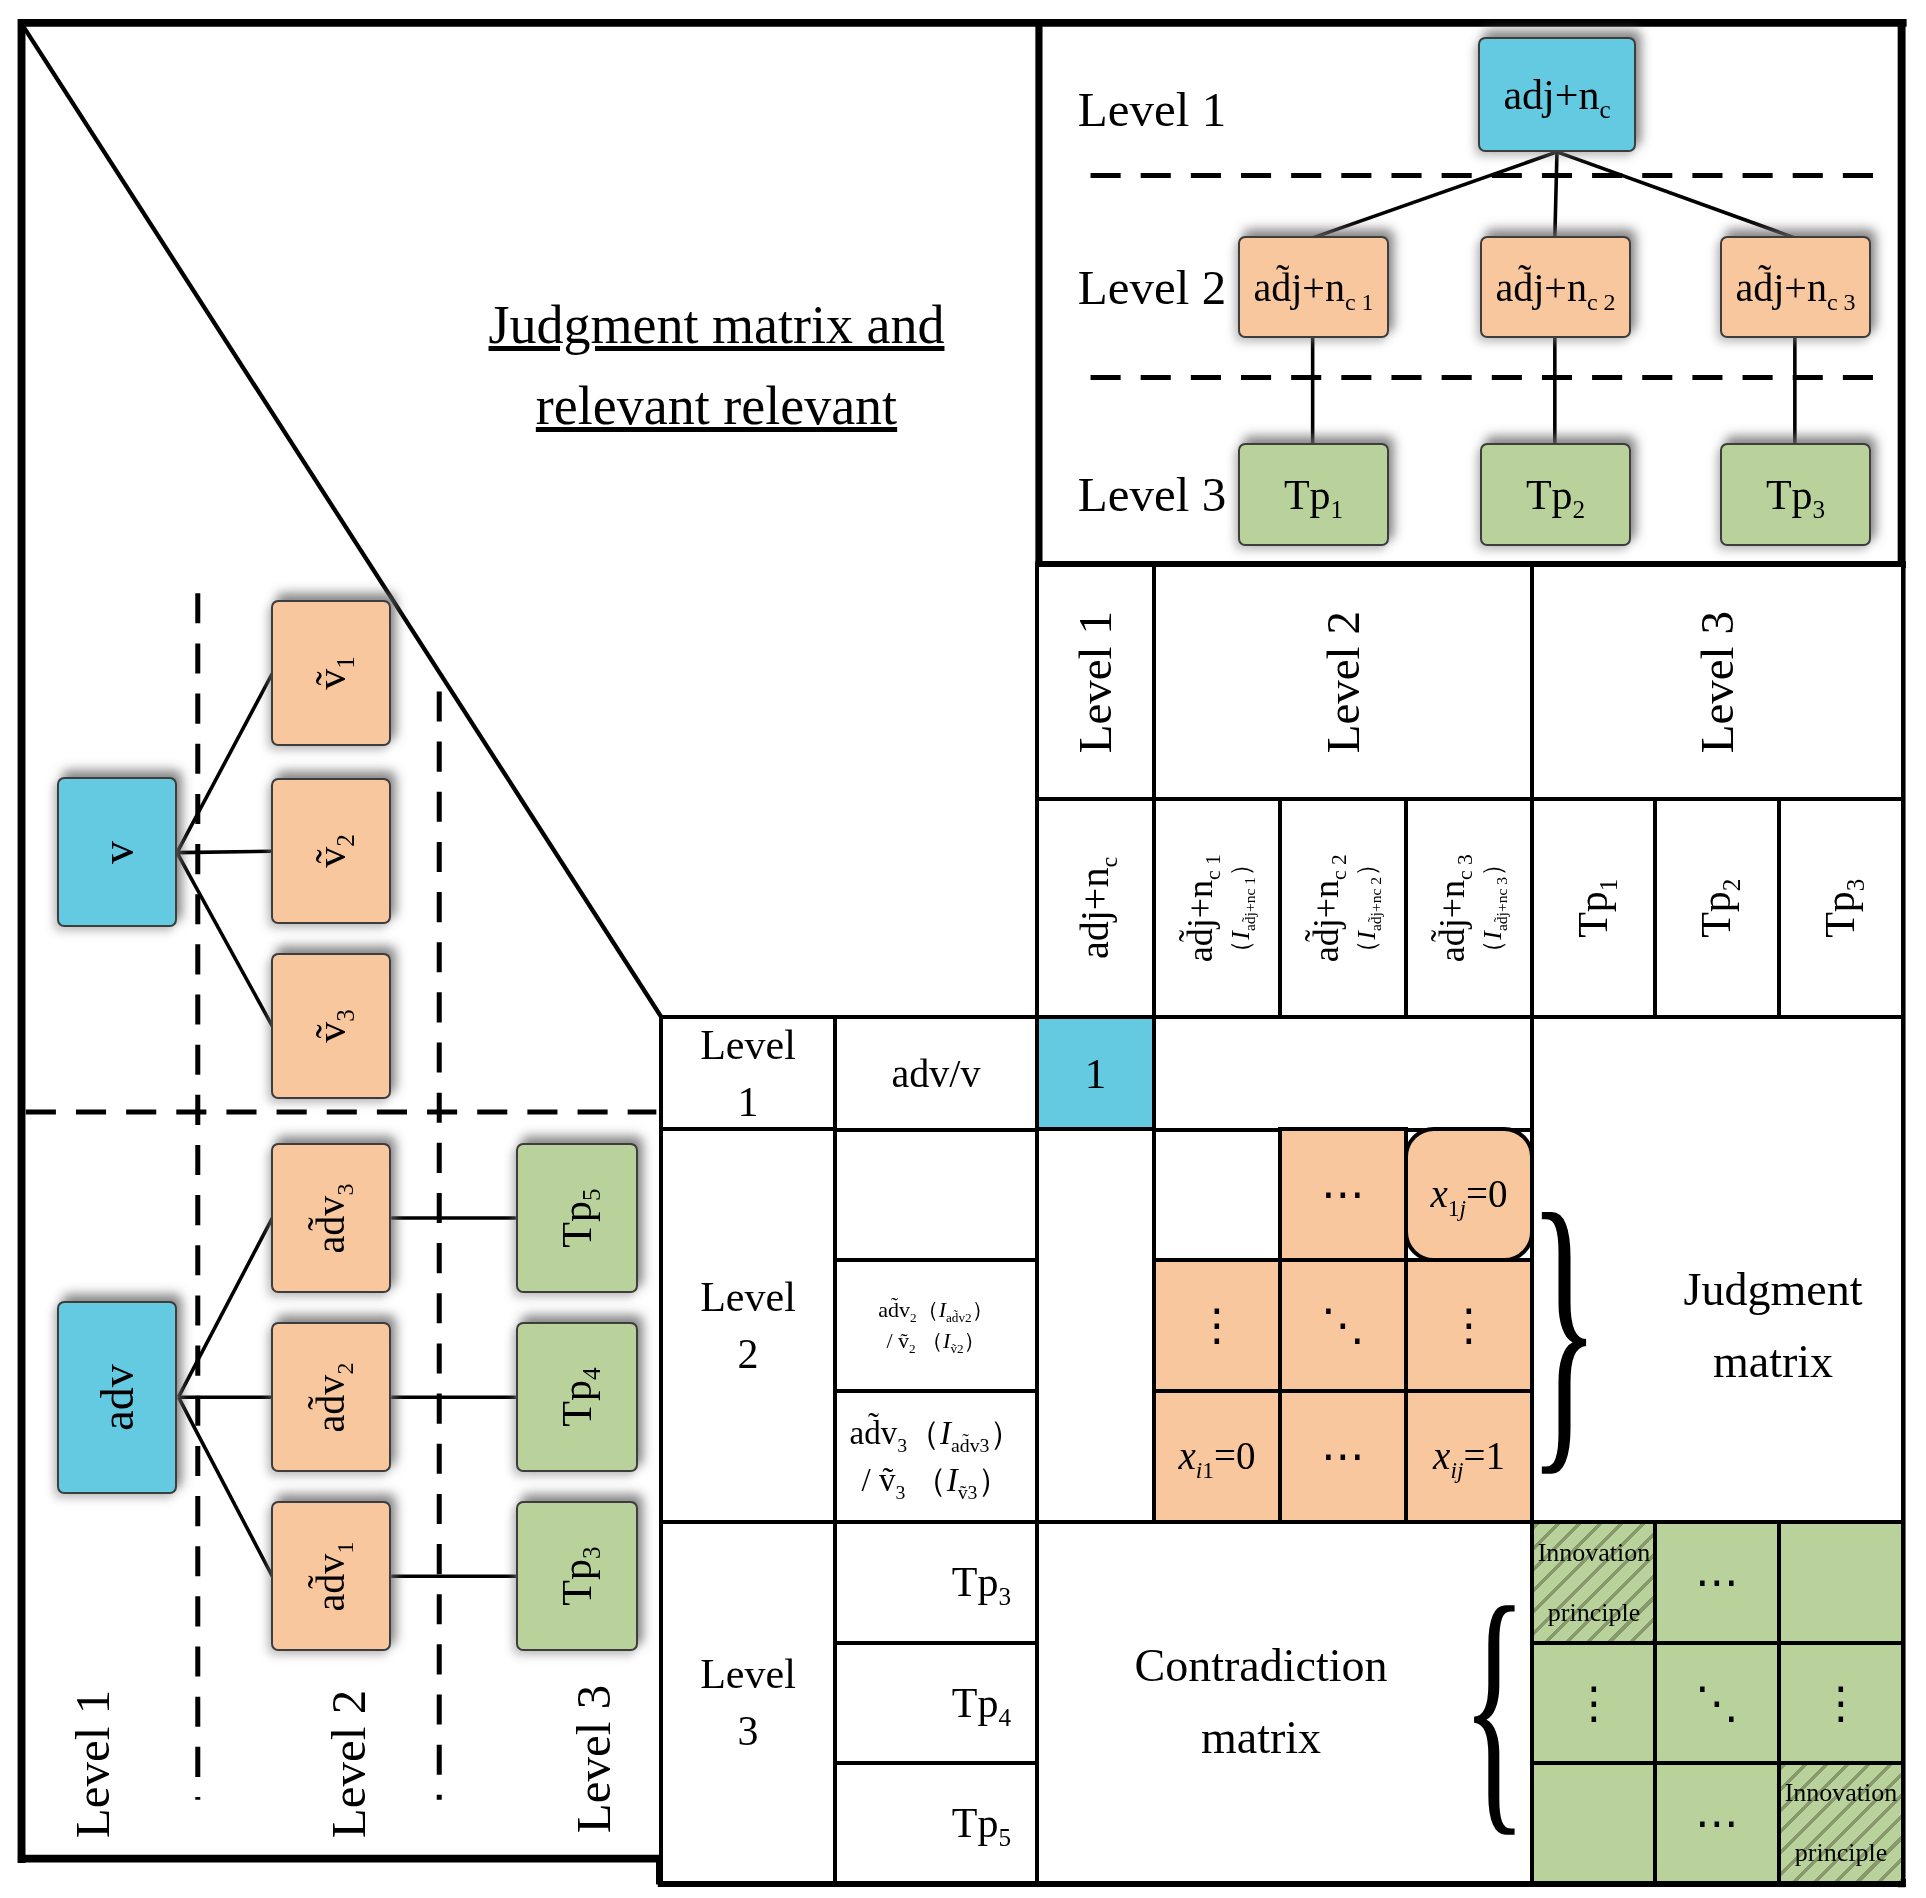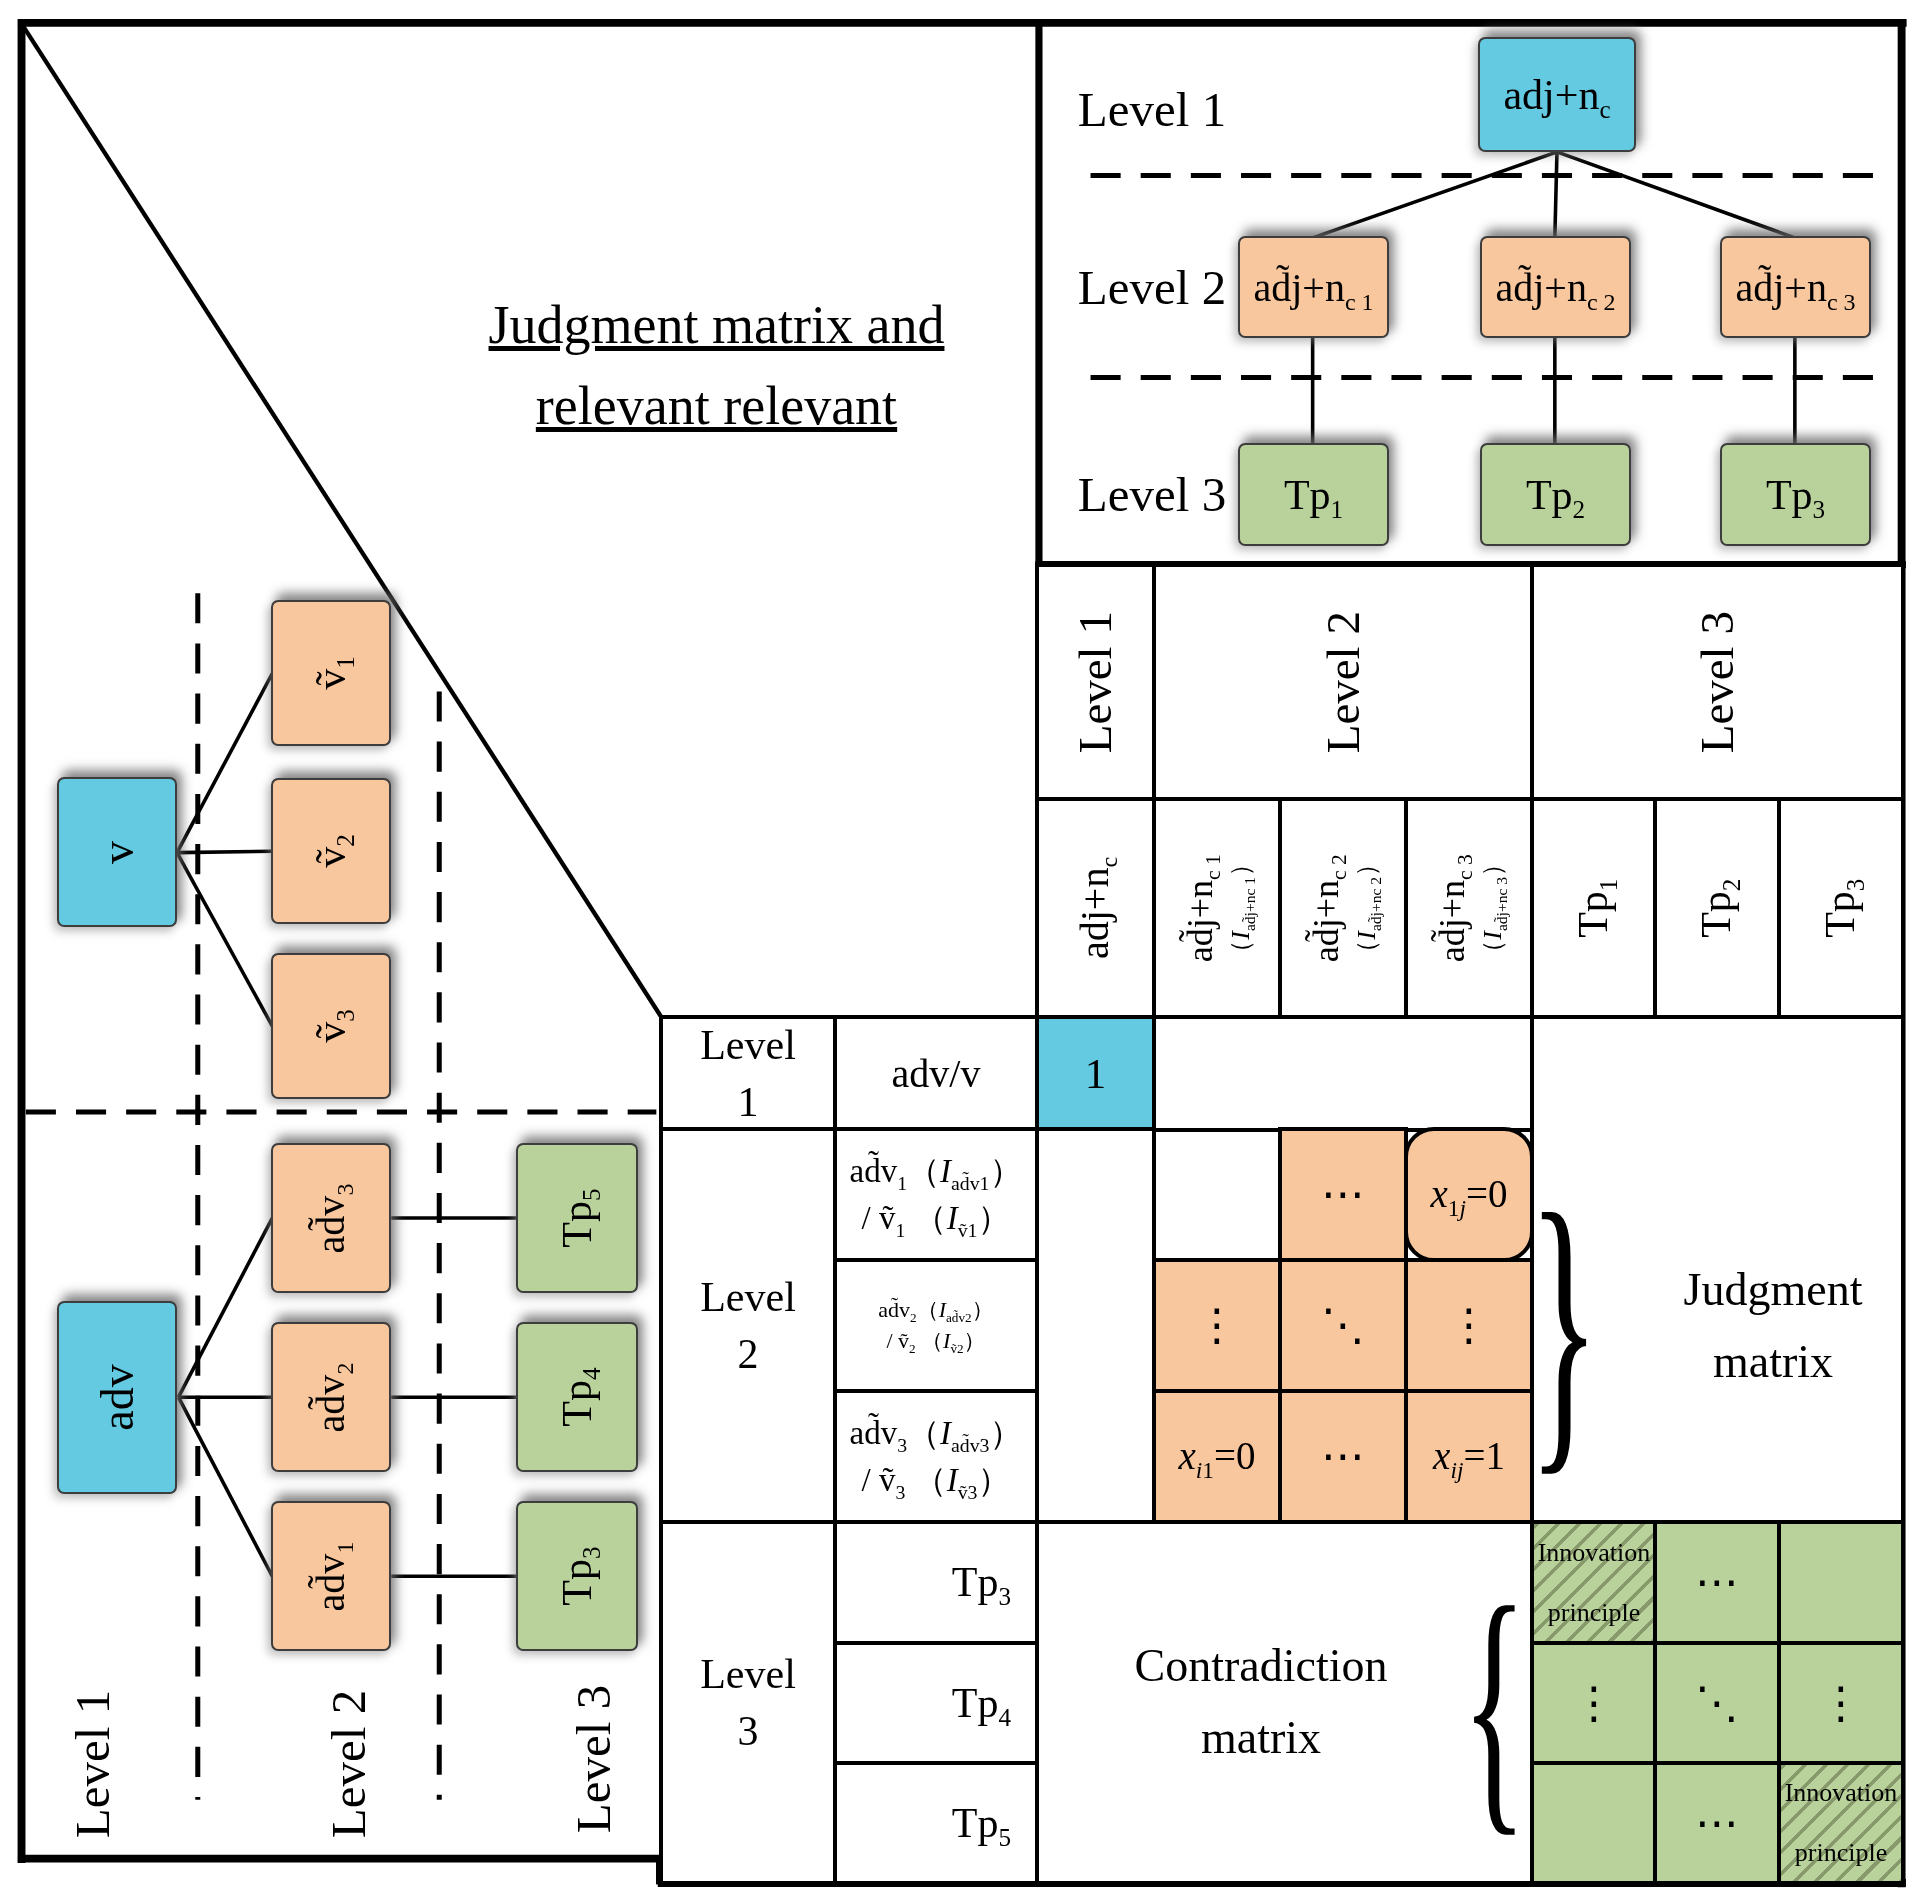--- a/index.html
+++ b/index.html
@@ -186,23 +186,20 @@
 
   <div class="cell" style="left:659px;top:1015px;width:178px;height:117px;font-size:42px;">
     <span style="display:inline-block;width:125px;line-height:1.35;">Level 1</span>
   </div>
   <div class="cell" style="left:833px;top:1015px;width:206px;height:117px;font-size:40px;">
     <span>adv/v</span>
   </div>
   <div class="cell" style="left:659px;top:1127px;width:178px;height:397px;font-size:42px;">
     <span style="display:inline-block;width:125px;line-height:1.35;">Level 2</span>
   </div>
-  <div class="cell" style="left:833px;top:1127px;width:206px;height:135px;">
-    <div style="font-size:33px;line-height:1.4;">ad̃v<sub>1</sub>（<i>I</i><sub>ad̃v1</sub>）<br>/ ṽ<sub>1</sub> （<i>I</i><sub>ṽ1</sub>）</div>
-  </div>
   <div class="cell" style="left:833px;top:1258px;width:206px;height:135px;">
     <div style="font-size:22px;line-height:1.4;">ad̃v<sub>2</sub>（<i>I</i><sub>ad̃v2</sub>）<br>/ ṽ<sub>2</sub> （<i>I</i><sub>ṽ2</sub>）</div>
   </div>
   <div class="cell" style="left:833px;top:1389px;width:206px;height:135px;">
     <div style="font-size:33px;line-height:1.4;">ad̃v<sub>3</sub>（<i>I</i><sub>ad̃v3</sub>）<br>/ ṽ<sub>3</sub> （<i>I</i><sub>ṽ3</sub>）</div>
   </div>
   <div class="cell" style="left:659px;top:1520px;width:178px;height:365px;font-size:42px;">
     <span style="display:inline-block;width:125px;line-height:1.35;">Level 3</span>
   </div>
   <div class="cell" style="left:833px;top:1520px;width:206px;height:125px;font-size:42px;justify-content:flex-end;padding-right:24px;">

